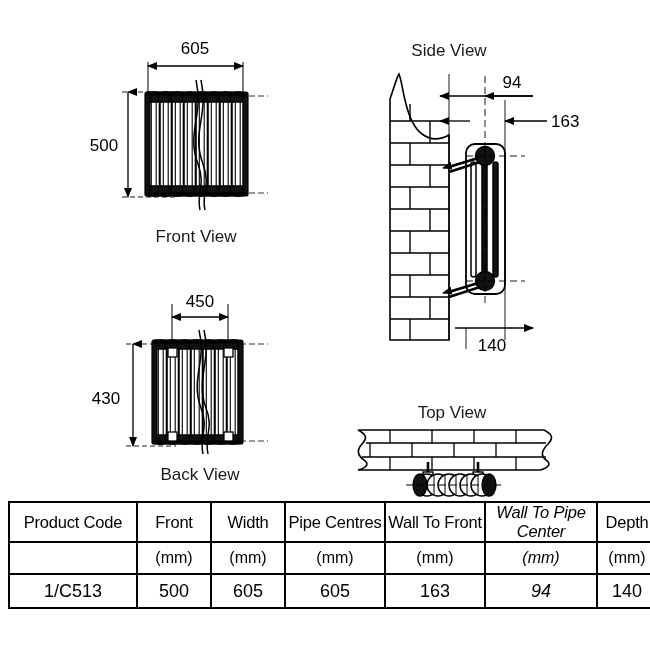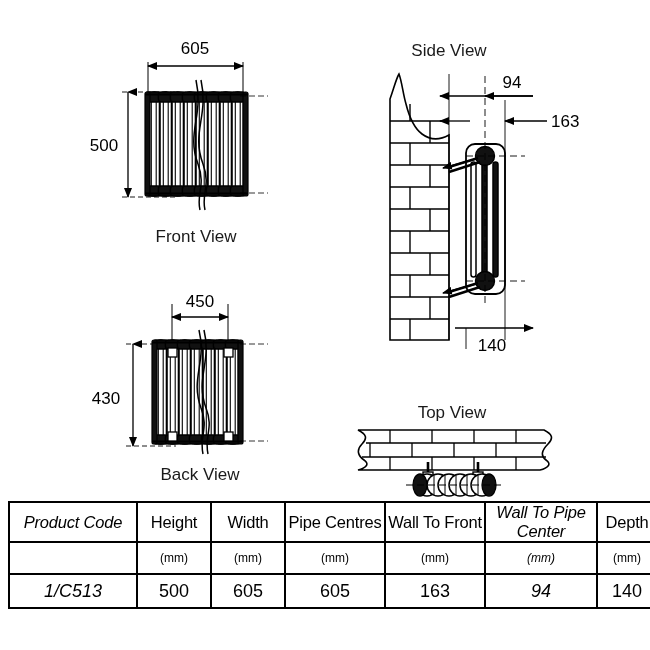--- a/index.html
+++ b/index.html
@@ -58,27 +58,27 @@
     color: #000;
     padding: 0;
   }
   table.spec tr.head td {
     height: 30px;
     font-size: 16.5px;
     letter-spacing: -0.2px;
   }
   table.spec tr.unit td {
     height: 30px;
-    font-size: 12px;
+    font-size: 16px;
   }
   table.spec tr.val td {
     height: 32px;
     font-size: 18px;
   }
-  .col0 { width: 126px; font-style: italic; }
+  .col0 { width: 126px; }
   .col1 { width: 72px; }
   .col2 { width: 72px; margin-left: 45px; }
   .col3 { width: 98px; margin-left: 15px; }
   .col4 { width: 98px; }
   .col5 { width: 110px; font-style: italic; }
   .col6 { width: 58px; }
 </style>
 </head>
 <body>
 
@@ -341,21 +341,21 @@
         <line x1="406" y1="481" x2="503" y2="481" stroke="#000" stroke-width="1" stroke-dasharray="7,4"></line>
       </g>
     </g>
   </svg>
 
   <div id="spec-table-wrap">
     <table class="spec">
       <tbody>
         <tr class="head">
           <td class="col0">Product Code</td>
-          <td class="col1">Height</td>
+          <td class="col1">Front</td>
           <td class="col2">Width</td>
           <td class="col3">Pipe Centres</td>
           <td class="col4">Wall To Front</td>
           <td class="col5">Wall To Pipe Center</td>
           <td class="col6">Depth</td>
         </tr>
         <tr class="unit">
           <td class="col0"></td>
           <td class="col1">(mm)</td>
           <td class="col2">(mm)</td>

